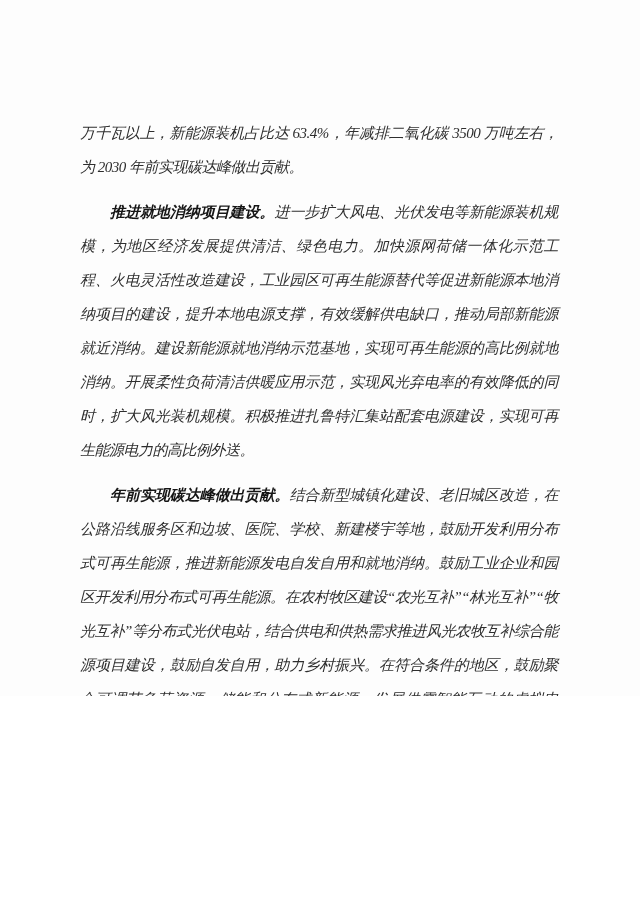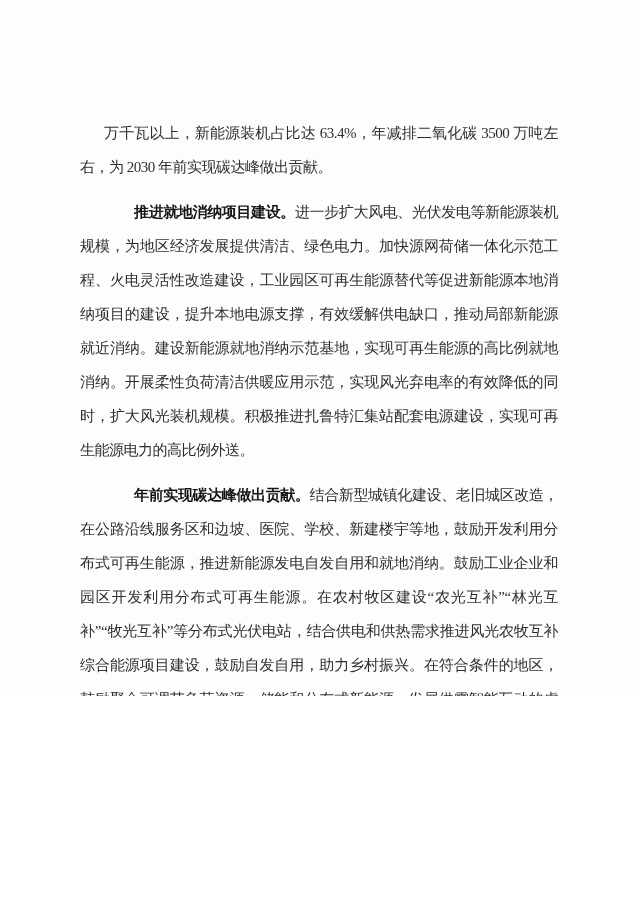--- a/index.html
+++ b/index.html
@@ -8,20 +8,21 @@
     background: #ffffff;
   }
   .page {
     position: relative;
     width: 640px;
     height: 696px;
     background: #fdfdfd;
     font-family: "Liberation Serif", "DejaVu Serif", serif;
     color: #2e2e2e;
     overflow: hidden;
+    font-style: italic;
   }
   .content {
     position: absolute;
     left: 80px;
     top: 116px;
     width: 478px;
   }
   .para {
     margin: 0 0 11px 0;
     font-size: 15px;
@@ -29,21 +30,20 @@
     letter-spacing: -0.5px;
     text-align: justify;
     text-justify: inter-ideograph;
   }
   .para.indent {
     text-indent: 30px;
   }
   .lead {
     font-weight: bold;
     color: #151515;
-    margin-left: 24px;
   }
   .pagenum {
     position: absolute;
     top: 820px;
     left: 80px;
     width: 478px;
     text-align: right;
     font-size: 12px;
     letter-spacing: 1px;
     color: #3a3a3a;

